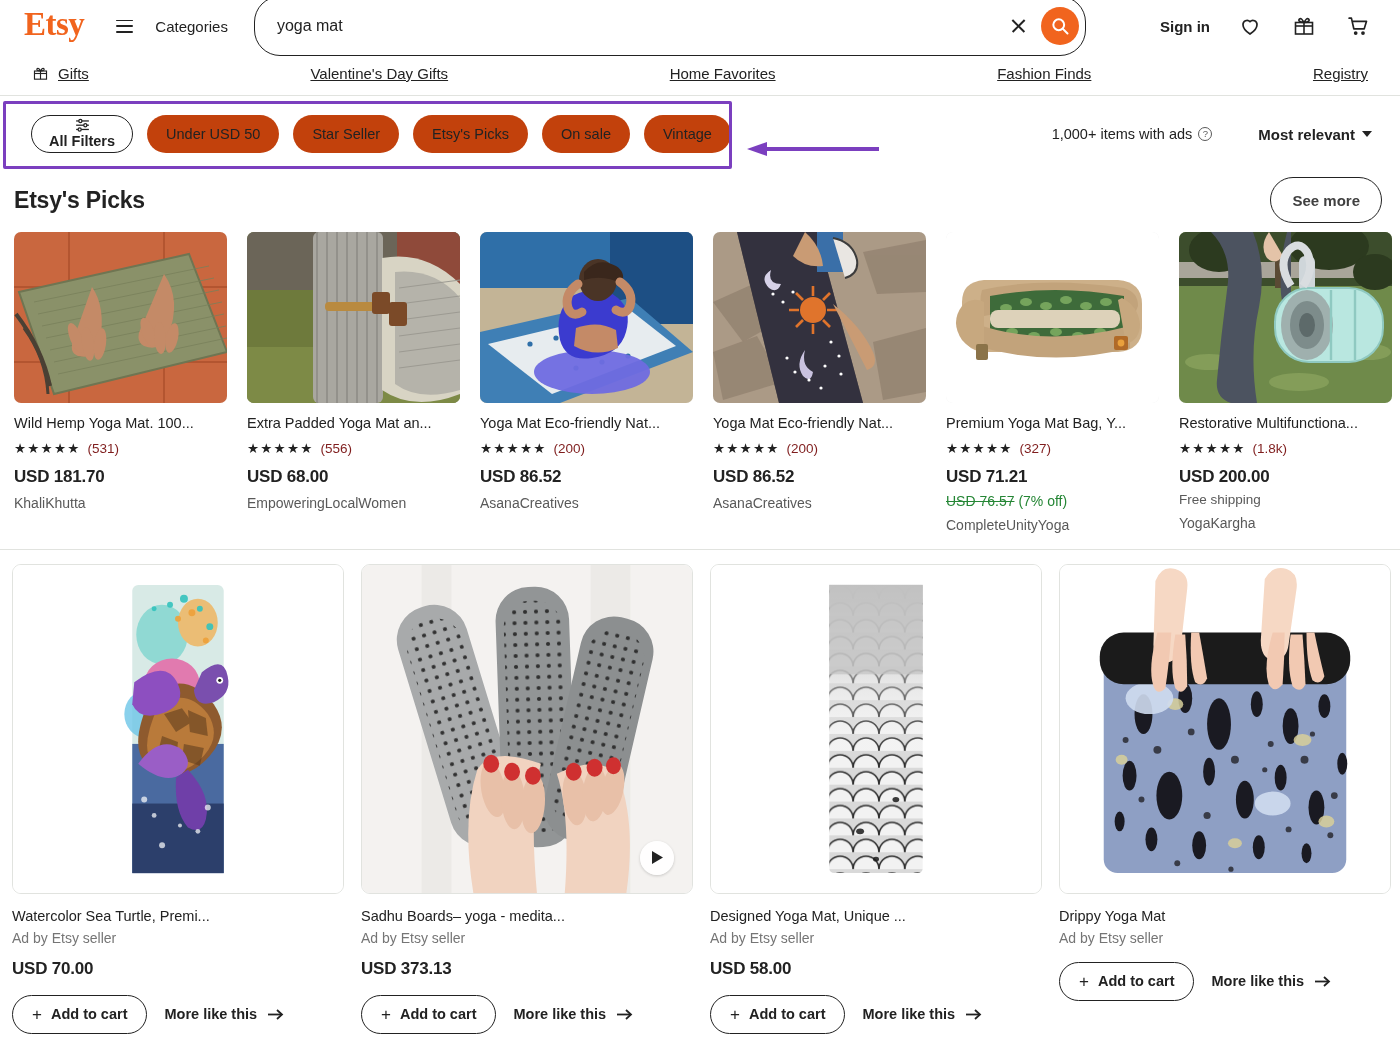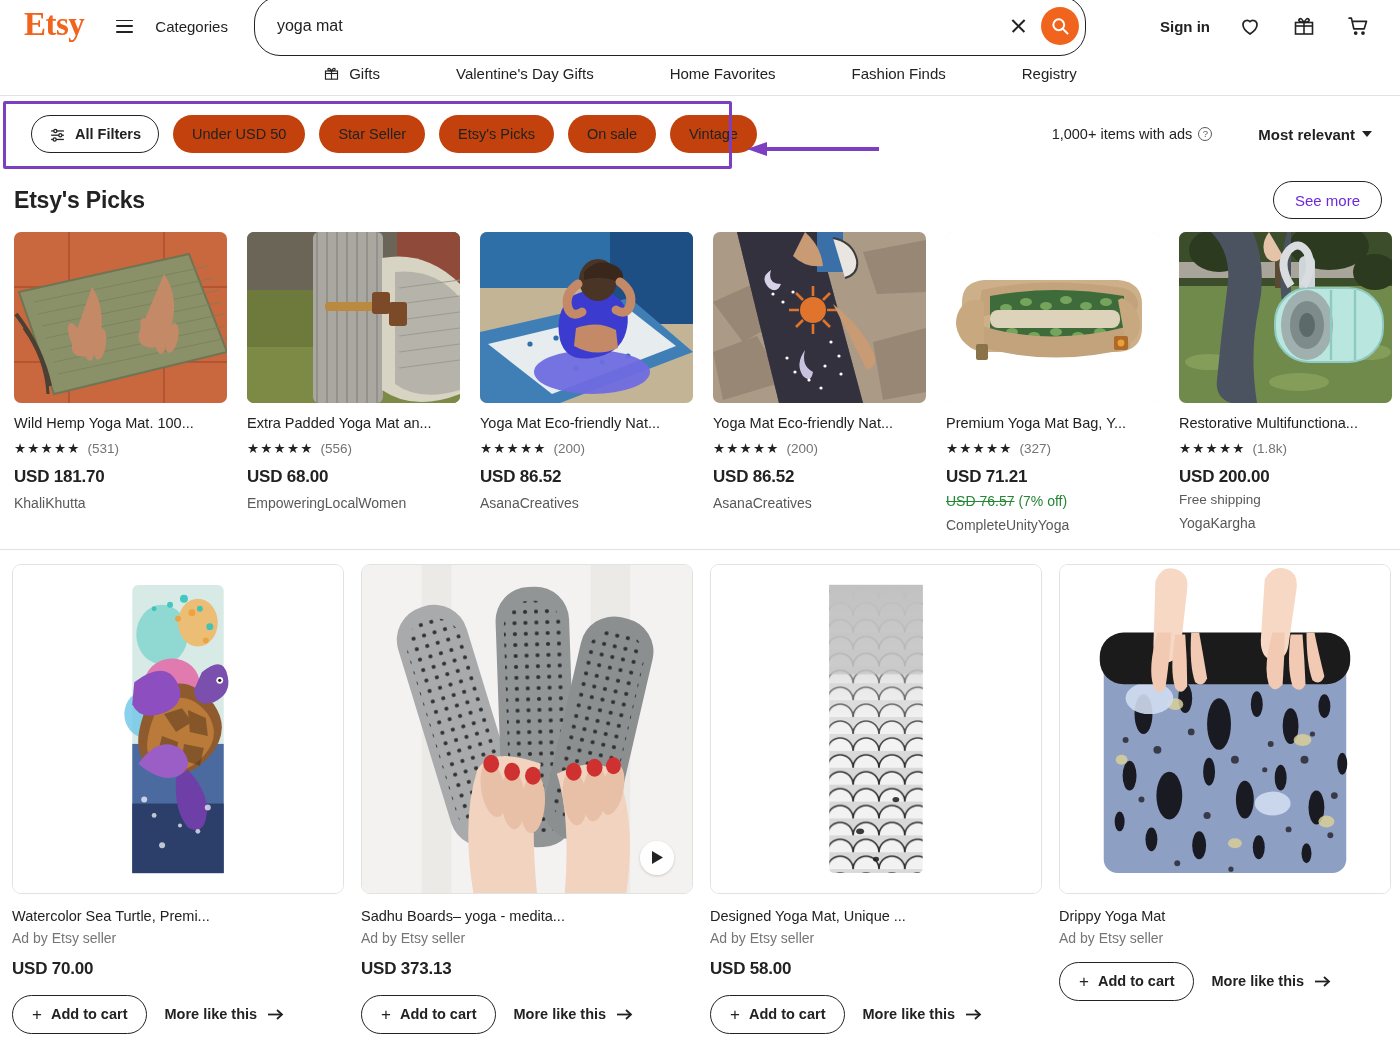--- a/index.html
+++ b/index.html
@@ -80,23 +80,24 @@
     border: none; cursor: pointer;
   }
 
   .hdr-right { margin-left: auto; display: flex; align-items: center; gap: 26px; padding-right: 6px; }
   .signin { font-size: 15px; font-weight: 700; color: #222; cursor: pointer; }
   .icon-btn { width: 28px; height: 28px; display: flex; align-items: center; justify-content: center; cursor: pointer; }
 
   
   .subnav {
     height: 44px;
-    display: flex; align-items: center; justify-content: center;
-    gap: 12px;
+    display: flex; align-items: center; justify-content: space-between;
+    gap: 0;
     border-bottom: 1px solid #e1e3df;
+    text-decoration: underline;
   }
   .subnav a {
     font-size: 15px; color: #222; text-decoration: none;
     padding: 0 32px;
     display: flex; align-items: center; gap: 9px;
     cursor: pointer;
   }
 
   
   .filterbar {
@@ -126,23 +127,23 @@
     background: #c2410c;
     display: flex; align-items: center;
     padding: 0 19px;
     font-size: 14.5px; color: #222;
     cursor: pointer;
     white-space: nowrap;
   }
   .chip.allfilters {
     background: #fff;
     border: 1.6px solid #222;
-    gap: 9px;
     padding: 0 17px;
     font-weight: 700;
+    flex-direction: column;
   }
   .fb-right {
     margin-left: auto;
     display: flex; align-items: center; gap: 46px;
     padding-right: 6px;
   }
   .items-count {
     font-size: 14.5px; color: #222;
     display: flex; align-items: center; gap: 6px;
   }
@@ -164,39 +165,39 @@
     padding-bottom: 16px;
   }
   .picks-head {
     display: flex; align-items: center; justify-content: space-between;
     padding: 0 8px 0 0;
     height: 56px;
   }
   .picks-title { font-size: 23px; font-weight: 700; color: #222; letter-spacing: -0.2px; }
   .see-more {
     border: 1.6px solid #222; border-radius: 24px;
-    height: 38px; padding: 0 21px;
-    background: #fff; font-size: 15px; font-weight: 400; color: #6d28d9;
+    height: 46px; padding: 0 21px;
+    background: #fff; font-size: 15px; font-weight: 700; color: #404040;
     cursor: pointer; font-family: "Liberation Sans", sans-serif;
   }
   .picks-row { display: flex; gap: 20px; padding-top: 4px; }
   .pick-card { width: 213px; flex: 0 0 213px; cursor: pointer; }
   .pick-thumb {
     width: 213px; height: 171px; border-radius: 7px;
     overflow: hidden; position: relative; background: #eee;
   }
   .pick-title {
     margin-top: 11px;
     font-size: 14.5px; color: #222;
     white-space: nowrap; overflow: hidden; text-overflow: ellipsis;
     line-height: 1.3;
   }
   .stars-row { display: flex; align-items: center; gap: 7px; margin-top: 8px; }
   .stars { color: #222; font-size: 13.5px; letter-spacing: 1.2px; line-height: 1; }
-  .rcount { font-size: 13.5px; color: #737373; }
+  .rcount { font-size: 13.5px; color: #7f1d1d; }
   .price { margin-top: 11px; font-size: 17px; font-weight: 700; color: #222; letter-spacing: -0.2px; }
   .oldprice { margin-top: 6px; font-size: 14px; color: #258635; }
   .oldprice s { text-decoration: line-through; }
   .freeship { margin-top: 5px; font-size: 13.5px; color: #595959; }
   .shop { margin-top: 8px; font-size: 14px; color: #595959; }
 
   
   .adgrid {
     display: flex; gap: 17px;
     padding: 14px 25px 0 12px;

